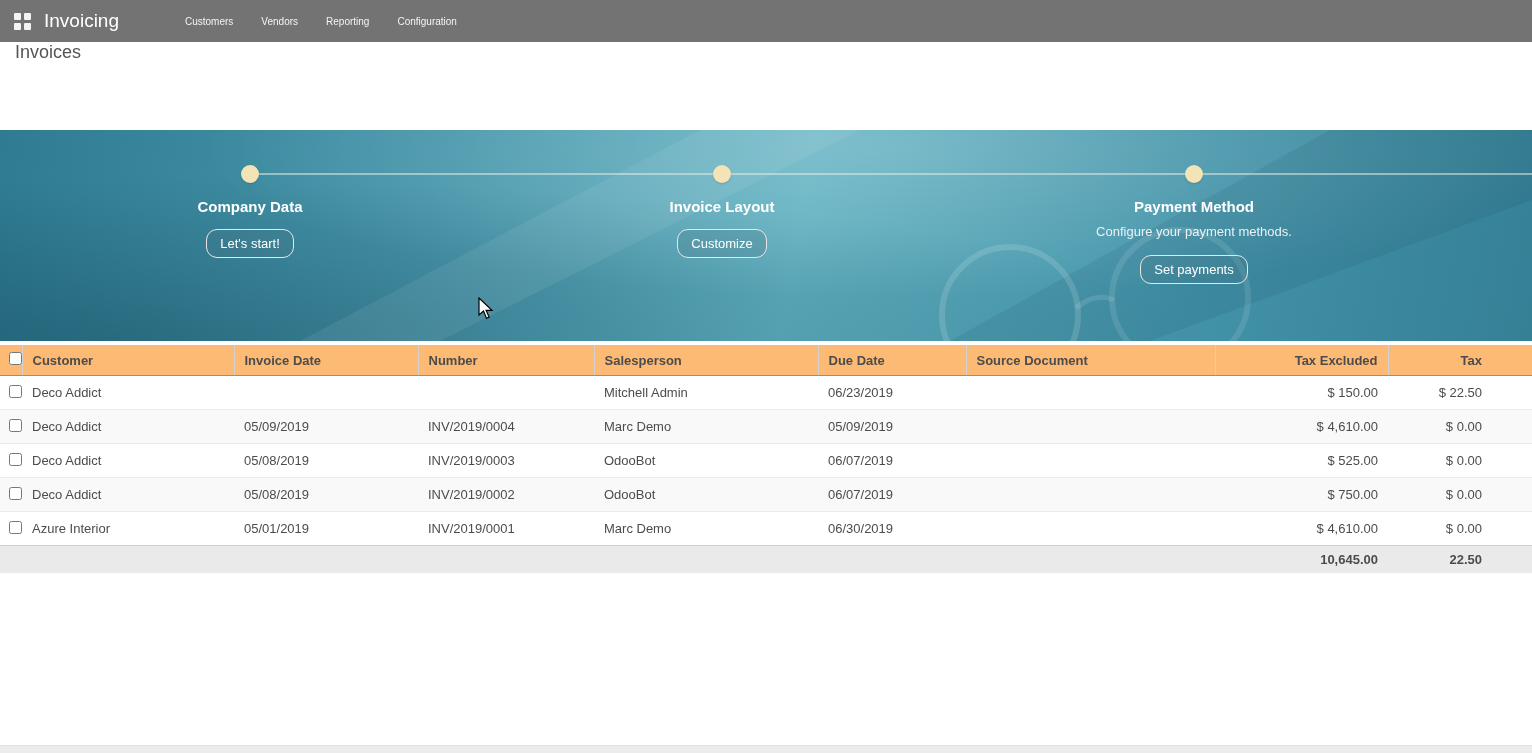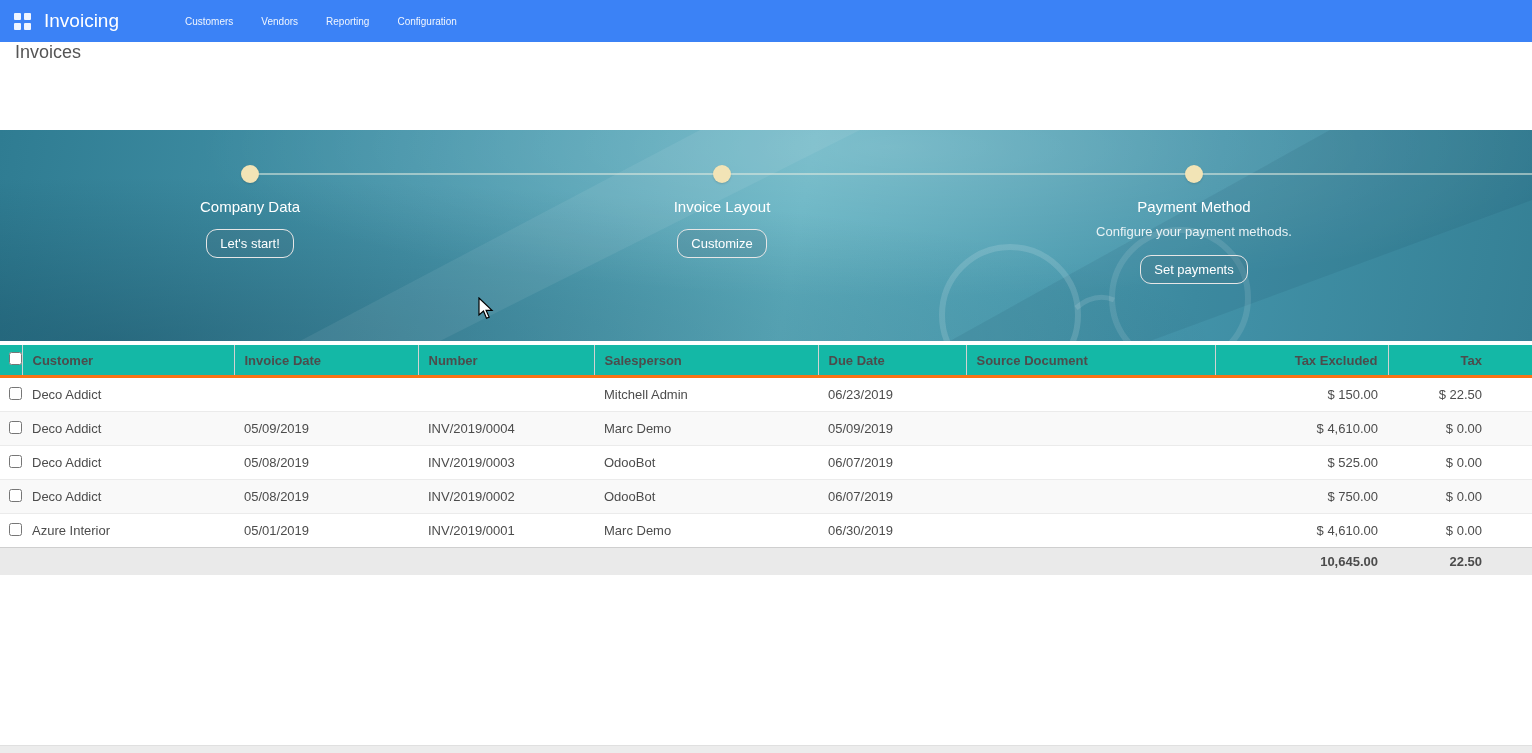--- a/index.html
+++ b/index.html
@@ -4,21 +4,21 @@
 <style>
   * { box-sizing: border-box; }
   html,body { margin:0; padding:0; }
   body {
     width:1532px; height:753px; overflow:hidden; position:relative;
     background:#fff; color:#4c4c4c;
     font-family:"Liberation Sans", sans-serif; font-size:13px;
   }
 
   
-  .navbar { height:42px; background:#3b82f6; display:flex; align-items:center; color:#fff; }
+  .navbar { height:42px; background:#737373; display:flex; align-items:center; color:#fff; }
   .apps-icon { width:17px; height:17px; margin:0 13px 0 14px; display:grid;
                grid-template-columns:7px 7px; grid-template-rows:7px 7px; gap:3px; cursor:pointer; }
   .apps-icon span { background:rgba(255,255,255,.92); border-radius:1px; }
   .app-name { font-size:19px; margin-right:56px; cursor:pointer; }
   .nav-menu { display:flex; gap:8px; font-size:10px; }
   .nav-menu .nav-item { padding:6px 10px; color:rgba(255,255,255,.92); cursor:pointer; }
 
   
   .control-panel { position:relative; height:88px; background:#fff; }
   .breadcrumb { position:absolute; left:15px; top:0; font-size:18px; color:#555; }
@@ -44,30 +44,30 @@
       radial-gradient(ellipse at 8% 100%, rgba(0,35,55,.28), transparent 55%),
       linear-gradient(100deg,#2f7c92 0%,#4796ab 28%,#5fb0c0 52%,#4292a8 78%,#358095 100%);
   }
   .banner-art { position:absolute; inset:0; pointer-events:none; }
   .timeline-line { position:absolute; top:43px; left:250px; right:0; height:2px;
                    background:rgba(225,235,224,.55); }
   .steps { position:absolute; top:35px; left:14px; display:flex; }
   .step { width:472px; display:flex; flex-direction:column; align-items:center; }
   .dot { width:18px; height:18px; border-radius:50%; background:#f2e4b6; z-index:2;
          box-shadow:0 1px 2px rgba(0,0,0,.15); }
-  .step-title { margin-top:15px; font-size:15px; font-weight:normal; color:#fff; }
+  .step-title { margin-top:15px; font-size:15px; font-weight:bold; color:#fff; }
   .step-desc { margin-top:7px; font-size:13px; color:#e9f2f5; text-align:center;
                width:242px; line-height:1.48; }
   .step-btn { margin-top:14px; font-size:13px; color:#fff; background:rgba(70,115,130,.25);
               border:1px solid #e6e6e6; border-radius:11px; padding:6px 13px; cursor:pointer; }
 
   
   table.invoice-list { width:1532px; border-collapse:collapse; table-layout:fixed;
                        margin-top:4px; font-size:13px; }
-  .invoice-list thead th { background:#14b8a6; border-bottom:3px solid #f97316;
+  .invoice-list thead th { background:#fdba74; border-bottom:1px solid #f97316;
       padding:6px 10px; text-align:left; font-weight:bold; color:#4c4c4c; }
   .invoice-list thead th + th { border-left:1px solid #d2d2d2; }
   .invoice-list th.num, .invoice-list td.num { text-align:right; }
   .invoice-list th.last, .invoice-list td.last { padding-right:50px; }
   .invoice-list tbody td { padding:9px 10px; border-top:1px solid #ebebeb; color:#4c4c4c;
                            white-space:nowrap; overflow:hidden; }
   .invoice-list tbody tr { cursor:pointer;border-radius:15px; }
   .invoice-list tbody tr:nth-child(even) { background:#f9f9f9; }
   .invoice-list td.cb, .invoice-list th.cb { padding:7px 4px 7px 9px; }
   .invoice-list input[type=checkbox] { width:13px; height:13px; margin:0; cursor:pointer; }

